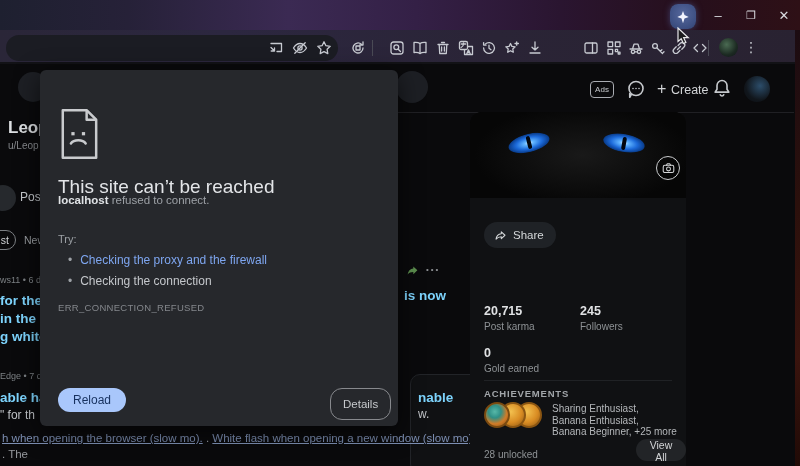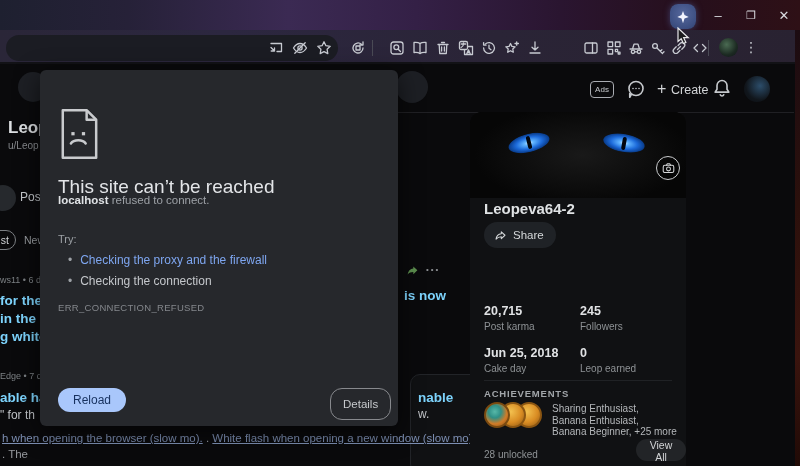--- a/index.html
+++ b/index.html
@@ -352,43 +352,38 @@
       <div class="cat-eye" style="left:133px;top:22px;transform:rotate(10deg)"></div>
       <div class="cat-pupil" style="left:152px;top:25px;transform:rotate(10deg)"></div>
       <div class="pc-camera">
         <svg class="stroked" width="13" height="13" viewBox="0 0 16 16">
             <rect x="1.5" y="4" width="13" height="9" rx="2"></rect>
             <path d="M5.5 4l1-1.8h3L10.5 4"></path>
             <circle cx="8" cy="8.5" r="2.4"></circle>
           </svg>
       </div>
     </div>
-    <div class="pc-name">Leopeva64-2</div>
     <button class="pc-share">
       <svg class="stroked" width="13" height="13" viewBox="0 0 16 16">
           <path d="M2.5 12.5c.5-4 2.8-6.3 6.5-6.7V3.5l4.5 4.2-4.5 4.2V9.6c-2.7 0-4.7.8-6.5 2.9z"></path>
         </svg>
       <span>Share</span>
     </button>
     <div class="pc-stats">
       <div class="pc-stat">
         <div class="v">20,715</div>
           <div class="l">Post karma</div>
         </div>
       <div class="pc-stat">
         <div class="v">245</div>
           <div class="l">Followers</div>
         </div>
       <div class="pc-stat">
-        <div class="v">Jun 25, 2018</div>
-          <div class="l">Cake day</div>
-        </div>
-      <div class="pc-stat">
         <div class="v">0</div>
-          <div class="l">Leop earned</div>
+          <div class="l">Gold earned</div>
         </div>
     </div>
     <div class="pc-divider"></div>
     <div class="pc-ach-head">ACHIEVEMENTS</div>
     <div class="pc-badge badge-1"></div>
     <div class="pc-badge badge-2"></div>
     <div class="pc-badge badge-3"></div>
     <div class="pc-badge-lines">
       <div>Sharing Enthusiast,</div>
       <div>Banana Enthusiast,</div>

